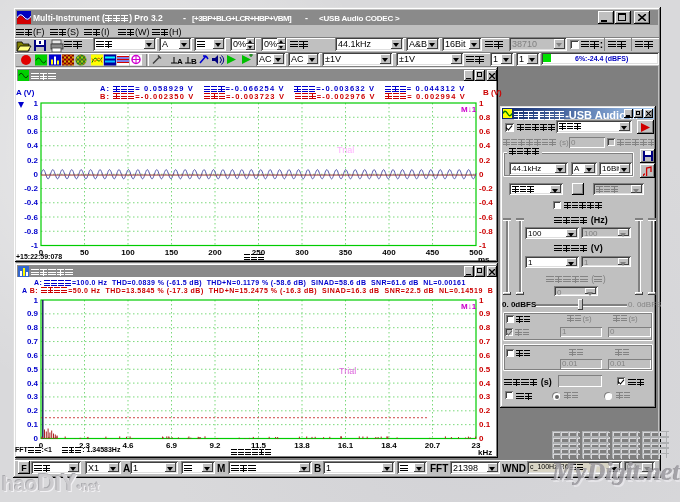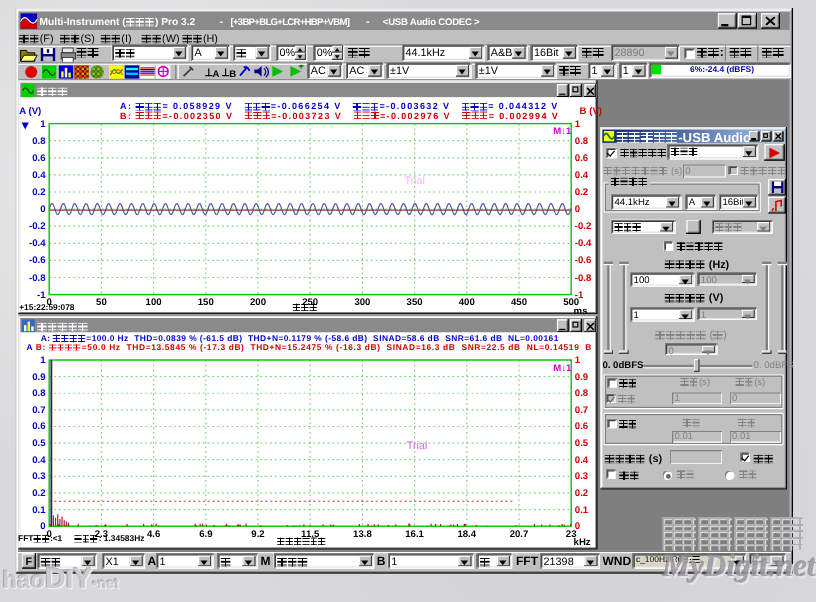--- a/index.html
+++ b/index.html
@@ -126,21 +126,21 @@
 <div class="combo" style="left:406px;top:37px;width:34px;height:14px;font-size:9px;">
     <span class="t">A&amp;B</span>
     <span class="d"></span>
   </div>
 <div class="combo" style="left:442px;top:37px;width:40px;height:14px;font-size:9px;">
     <span class="t">16Bit</span>
     <span class="d"></span>
   </div>
 <div class="lblb" style="left:485px;top:39px;"><i class="z"></i><i class="z"></i></div>
 <div class="combo dis" style="left:509px;top:37px;width:58px;height:14px;font-size:9px;">
-    <span class="t">28890</span>
+    <span class="t">38710</span>
     <span class="d"></span>
   </div>
 <div class="cb" style="left:570px;top:40px;"></div>
 <div class="lblb" style="left:581px;top:39px;"><i class="z"></i><i class="z"></i>:</div>
 <div class="abs" style="left:604px;top:38px;width:1px;height:13px;background:#808080"></div>
 <div class="lblb" style="left:608px;top:39px;"><i class="z"></i><i class="z"></i></div>
 <div class="abs" style="left:631px;top:38px;width:1px;height:13px;background:#808080"></div>
 <div class="lblb" style="left:635px;top:39px;"><i class="z"></i><i class="z"></i></div>
 <div class="abs" style="left:15px;top:52px;width:644px;height:1px;background:#808080"></div>
 <div class="abs" style="left:15px;top:53px;width:644px;height:1px;background:#fff"></div>

